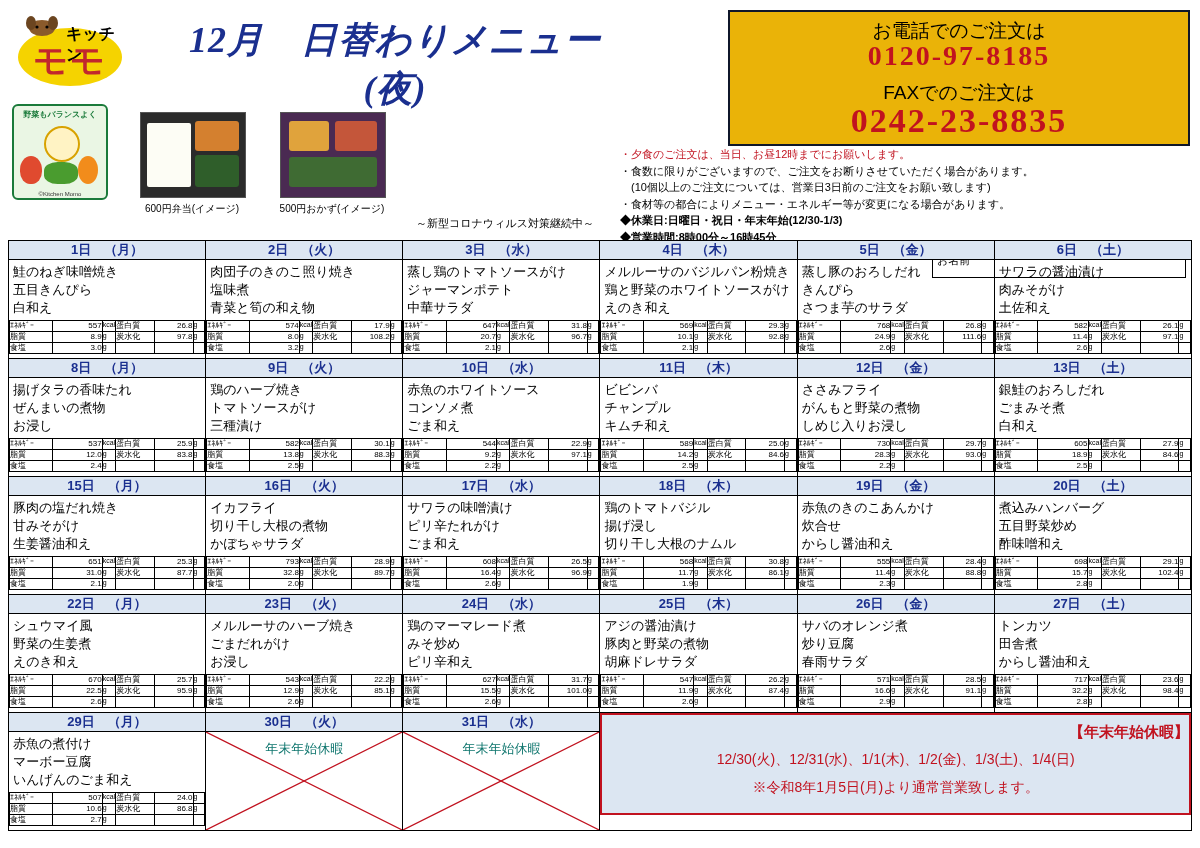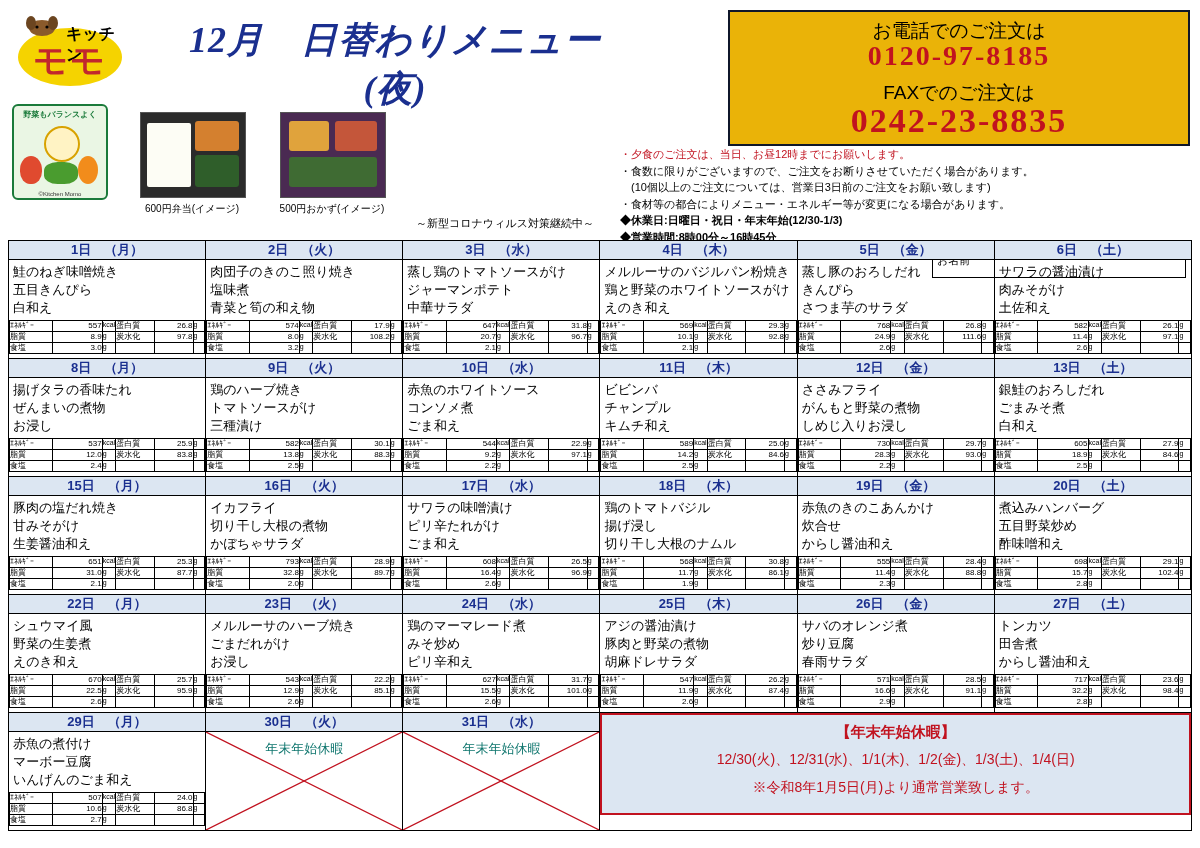--- a/index.html
+++ b/index.html
@@ -75,21 +75,21 @@
   .nv{width:26%;text-align:right;}
   .nu{width:6%;font-size:7px;}
   .nl2{width:20%;}
   .nv2{width:20%;text-align:right;}
 
   .xcell{position:relative;height:98px;}
   .xcell .lbl{position:absolute;top:8px;left:0;width:100%;text-align:center;font-size:13px;color:#0f766e;}
   .xcell svg{position:absolute;left:0;top:0;width:100%;height:100%;}
 
   .holidaybox{position:relative;height:98px;background:#dce6f2;border:2px solid #c1121f !important;}
-  .holidaybox .h1{position:absolute;top:8px;left:0;width:100%;text-align:center;font-size:15px;font-weight:bold;color:#c1121f;}
+  .holidaybox .h1{position:absolute;top:8px;left:0;width:100%;text-align:right;font-size:15px;font-weight:bold;color:#c1121f;}
   .holidaybox .h2{position:absolute;top:36px;left:0;width:100%;text-align:center;font-size:14px;color:#c1121f;}
   .holidaybox .h3{position:absolute;top:64px;left:0;width:100%;text-align:center;font-size:14px;color:#c1121f;}
 
   .footer{position:absolute;left:24px;bottom:6px;font-size:11px;}
 </style>
 </head>
 <body>
 
 <div id="sheet">
 

